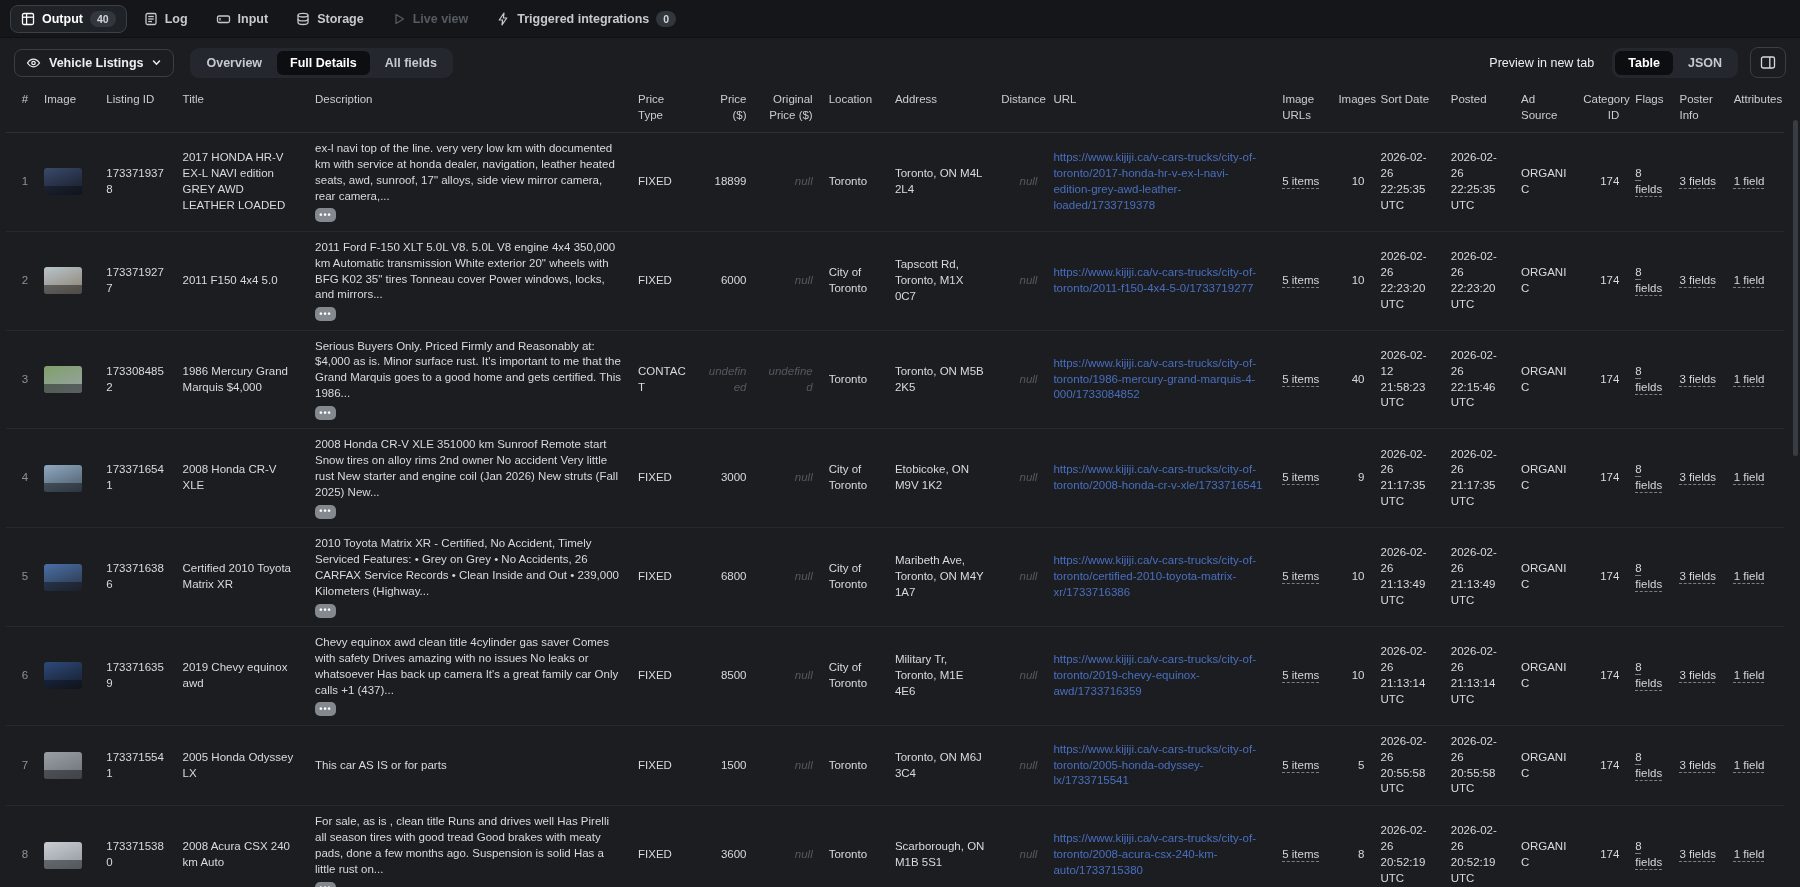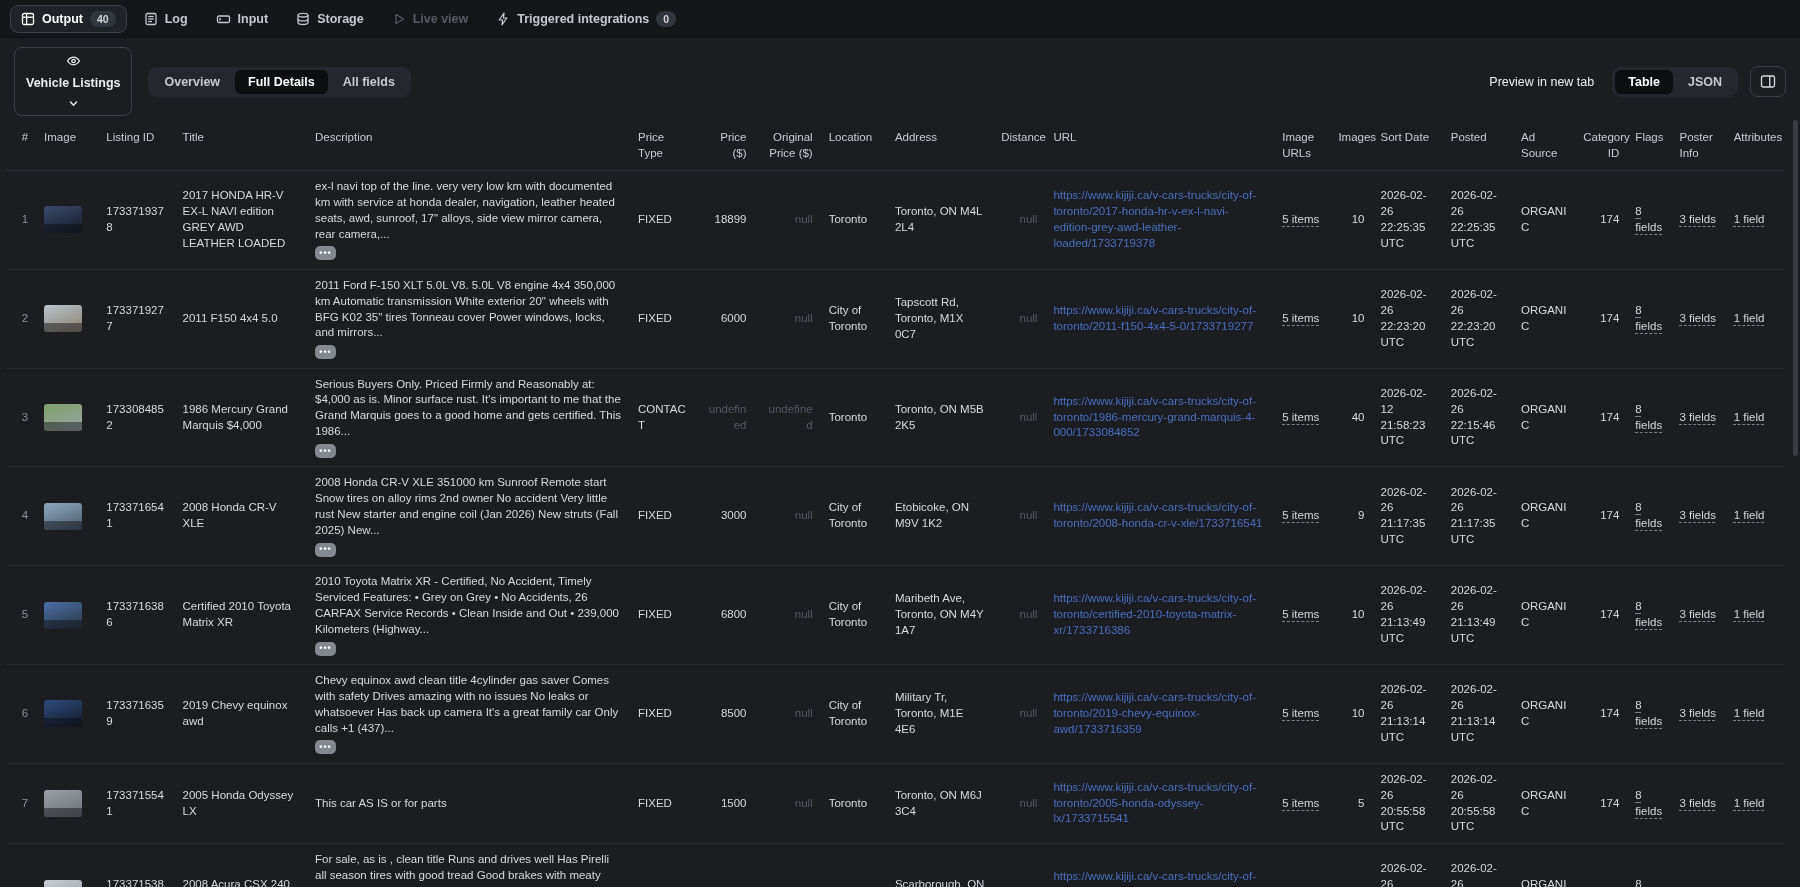--- a/index.html
+++ b/index.html
@@ -29,21 +29,21 @@
   }
   
   .toolbar {
     display:flex; align-items:center; justify-content:space-between;
     padding:9px 14px 7px 14px;
   }
   .toolbar-left, .toolbar-right { display:flex; align-items:center; }
   .dataset-btn {
     display:flex; align-items:center; gap:8px;
     border:1px solid #3a3e45; border-radius:8px; padding:6px 11px;
-    font-size:12.5px; font-weight:700; color:#eceef0; cursor:pointer; background:transparent;flex-direction:column;
+    font-size:12.5px; font-weight:700; color:#eceef0; cursor:pointer; background:transparent;
   }
   .view-tabs {
     display:flex; background:#24272d; border-radius:9px; padding:3px; gap:2px; margin-left:16px;
   }
   .view-tab {
     padding:5px 13px; border-radius:6px; font-size:12.5px; font-weight:700;
     color:#c6c9ce; cursor:pointer; white-space:nowrap;
   }
   .view-tab.active { background:#0c0e11; color:#ffffff; }
   .preview-link { font-size:12.5px; font-weight:400; color:#eceef0; cursor:pointer; margin-right:18px; }
@@ -59,21 +59,21 @@
     text-align:left; color:#c9ccd1; font-weight:500; font-size:11.5px;
     padding:7px 8px 9px 8px; vertical-align:top; border-bottom:1px solid #2c2f35;
     line-height:1.35;
   }
   td {
     padding:8px 8px; vertical-align:middle; border-bottom:1px solid #26292e;
     line-height:1.38; word-wrap:break-word; overflow-wrap:break-word;
   }
   th.right, td.right { text-align:right; }
   .rownum { color:#8d9197; }
-  .nullish { color:#55585f; }
+  .nullish { color:#55585f;font-style:italic; }
   .thumb {
     width:38px; height:27px; border-radius:3px; cursor:pointer;
     position:relative; overflow:hidden;
   }
   .thumb::after {
     content:""; position:absolute; left:0; right:0; bottom:0; height:9px;
     background:rgba(10,12,16,.45);
   }
   a.url-link { color:#4a6fc0; text-decoration:none; cursor:pointer; word-break:break-word; display:inline-block; }
   .chip-link {

